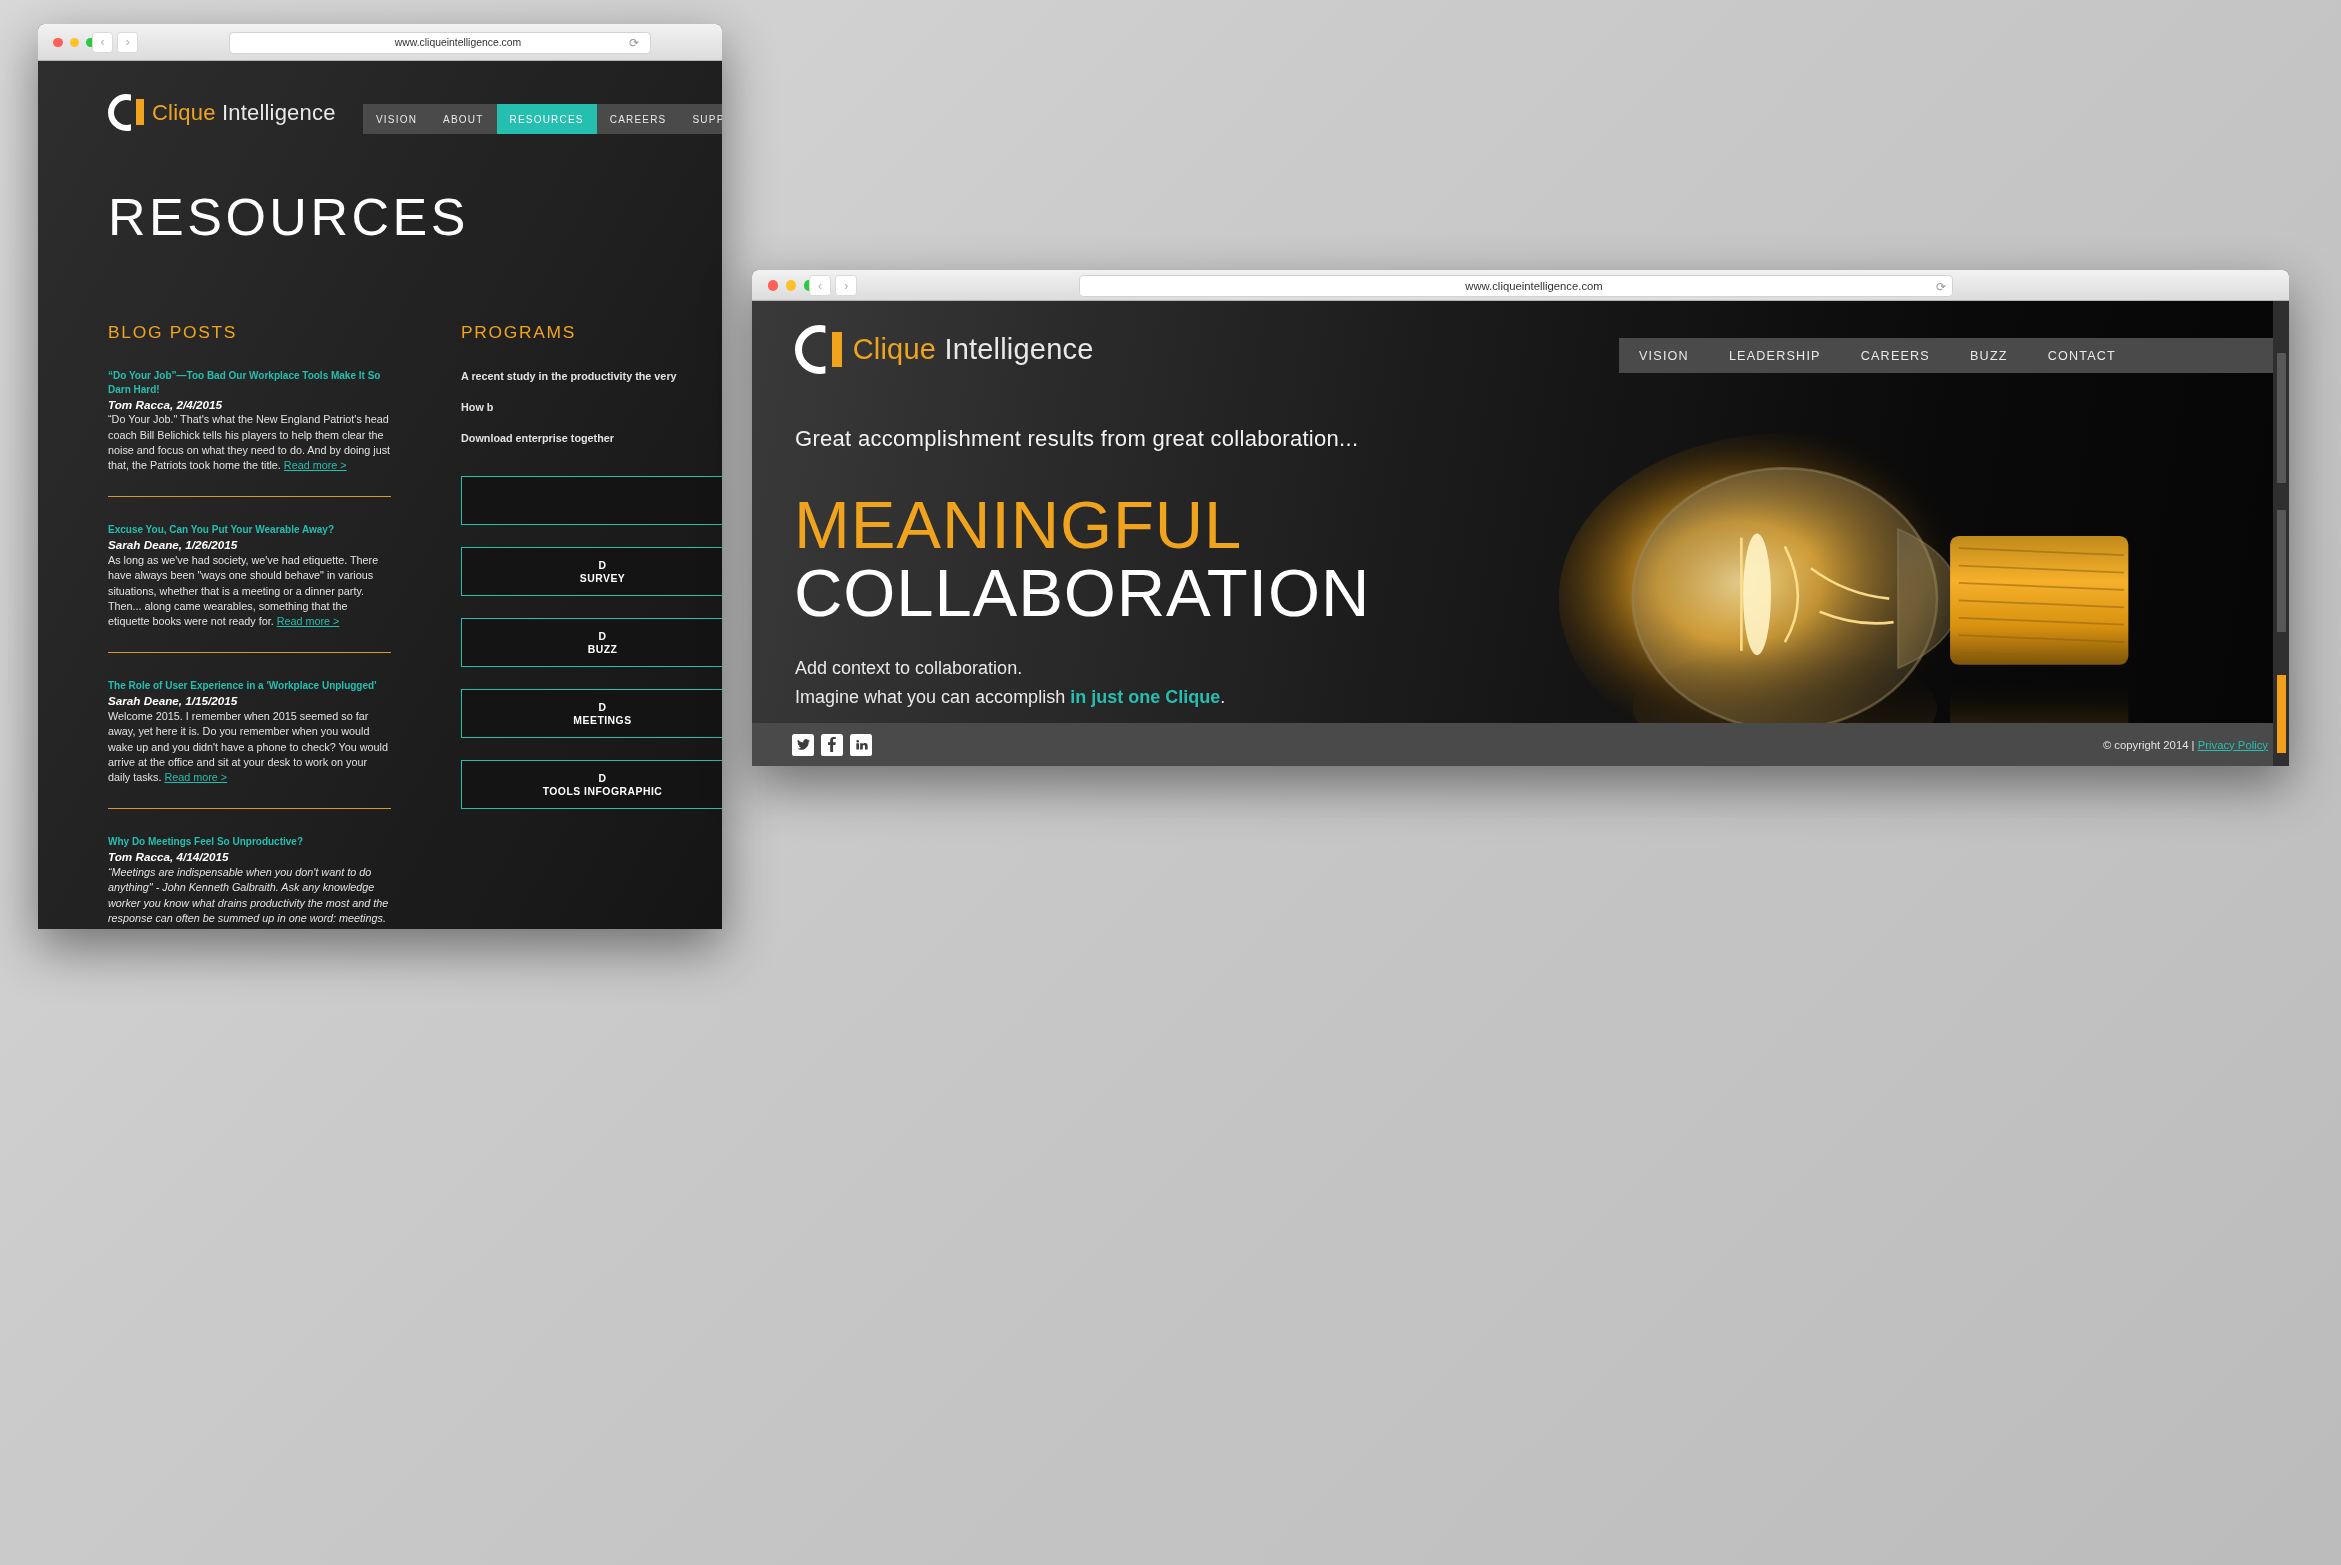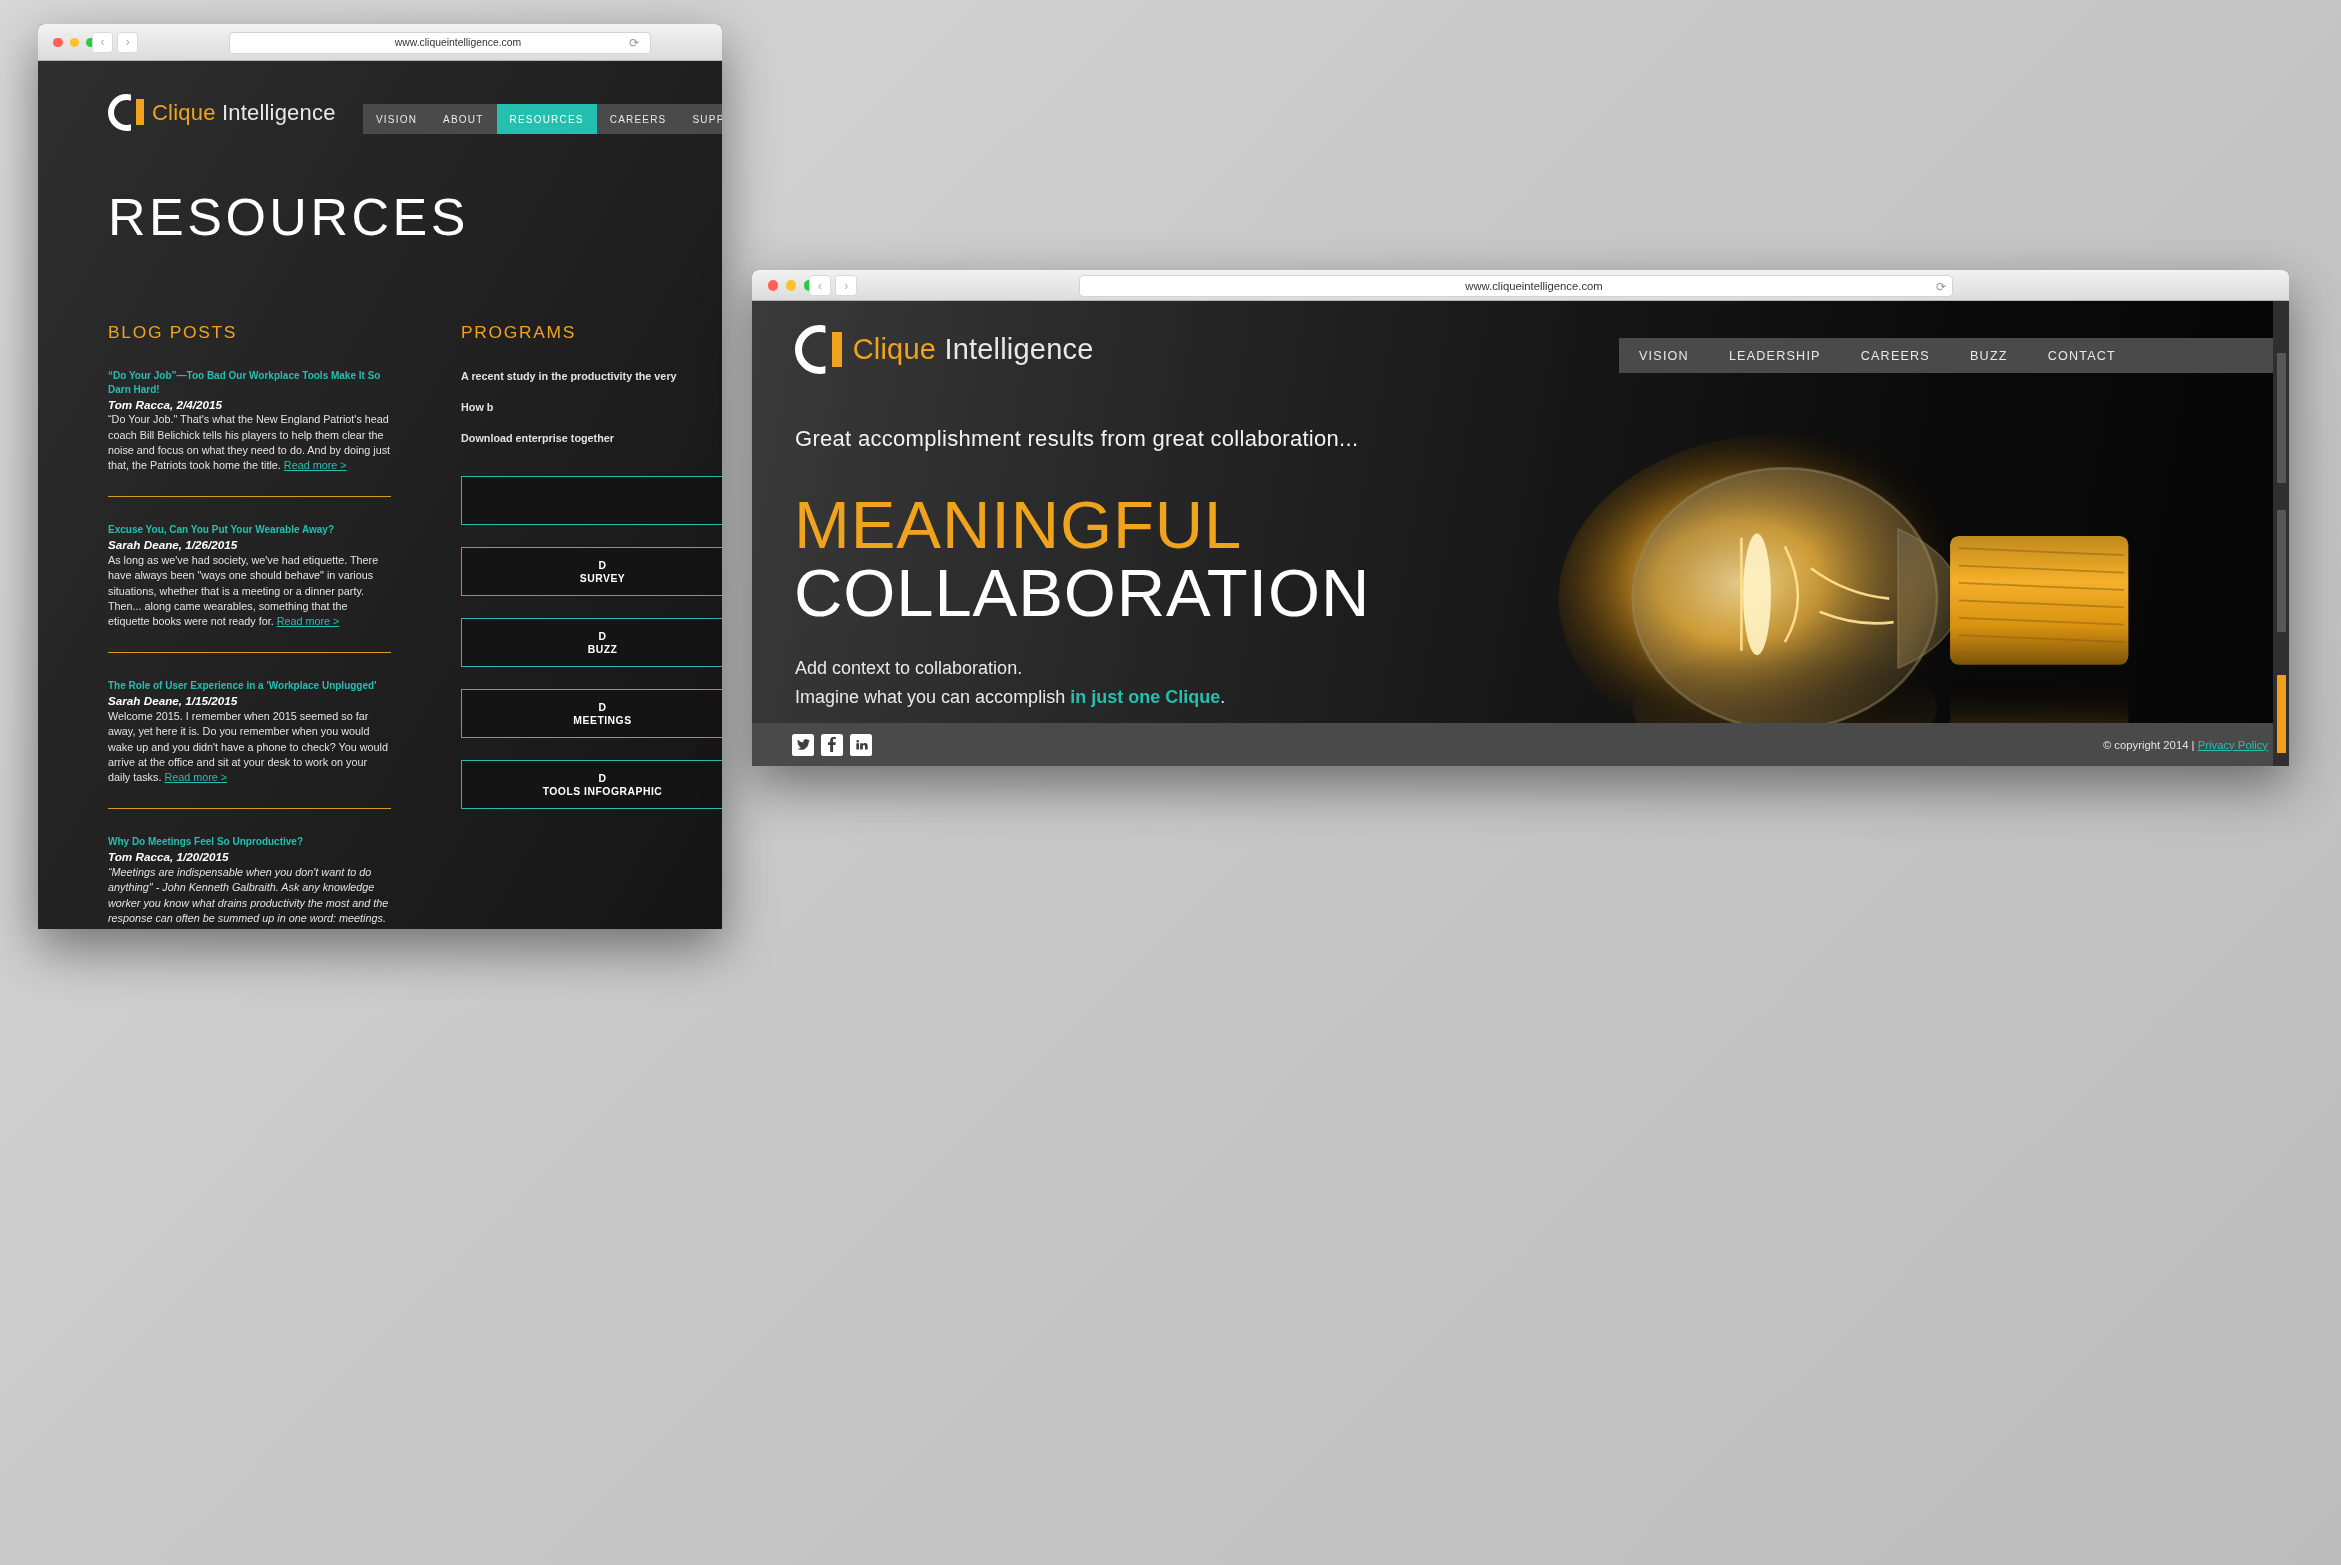--- a/index.html
+++ b/index.html
@@ -211,21 +211,21 @@
 
       <div class="post">
         <div class="post-title">The Role of User Experience in a 'Workplace Unplugged'</div>
         <div class="post-meta">Sarah Deane, 1/15/2015</div>
         <div class="post-body"><span>Welcome 2015. I remember when 2015 seemed so far away, yet here it is. Do you remember when you would wake up and you didn't have a phone to check? You would arrive at the office and sit at your desk to work on your daily tasks. </span><span class="rm">Read more &gt;</span></div>
       </div>
       <div class="divider"></div>
 
       <div class="post">
         <div class="post-title">Why Do Meetings Feel So Unproductive?</div>
-        <div class="post-meta">Tom Racca, 1/20/2015</div>
+        <div class="post-meta">Tom Racca, 4/14/2015</div>
         <div class="post-body ital"><span>“Meetings are indispensable when you don't want to do anything" - John Kenneth Galbraith. Ask any knowledge worker you know what drains productivity the most and the response can often be summed up in one word: meetings. </span></div>
       </div>
 
     </div>
 
     <div class="col" id="progCol">
       <div class="col-head">PROGRAMS</div>
       <div class="prog-body">A recent study in the productivity the very</div>
       <div class="prog-gap"></div>
       <div class="prog-body">How b</div>

